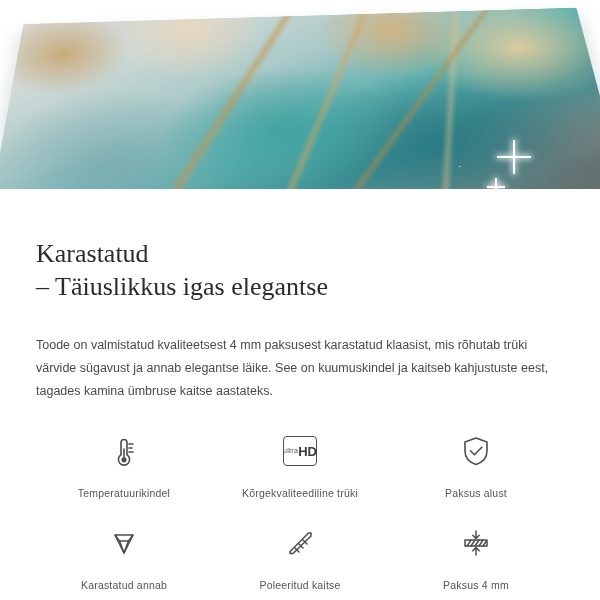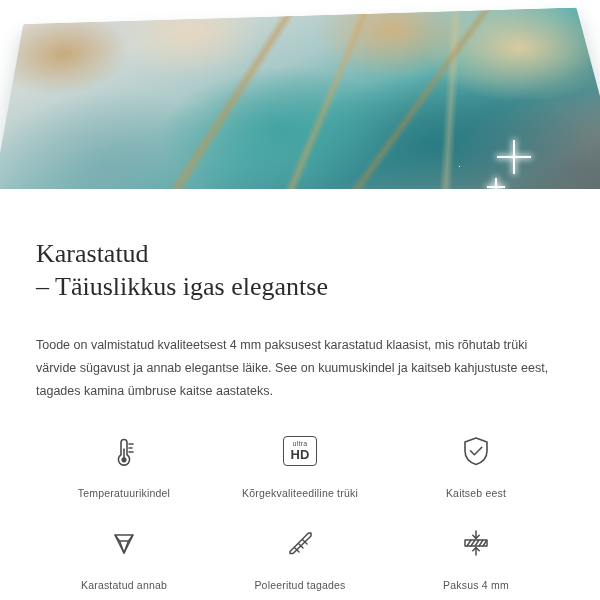--- a/index.html
+++ b/index.html
@@ -134,21 +134,21 @@
   .feature-label {
     font-size: 10.5px;
     color: #555555;
     text-align: center;
     letter-spacing: 0.2px;
   }
   .hd-box {
     width: 34px; height: 30px;
     border: 1.6px solid #4d4d4d;
     border-radius: 4px;
-    display: flex; flex-direction: column;
+    display: flex; flex-direction: row;
     align-items: center; justify-content: center;
     line-height: 1;
   }
   .hd-top { font-size: 7px; color: #4d4d4d; letter-spacing: .3px; }
   .hd-bot { font-size: 13px; font-weight: bold; color: #3b3b3b; margin-top: 1px; }
 </style>
 </head>
 <body>
 
 <div class="page">
@@ -198,21 +198,21 @@
         <div class="feature-label">Kõrgekvaliteediline trüki</div>
       </div>
 
       <div class="feature">
         <div class="feature-icon">
           <svg width="40" height="40" viewBox="0 0 40 40" fill="none" stroke="#4d4d4d" stroke-width="1.6" stroke-linecap="round" stroke-linejoin="round">
             <path d="M20 7l11 4v9c0 7-5 11.5-11 13.5C14 31.5 9 27 9 20v-9l11-4z"></path>
             <polyline points="14.5,19.8 18.4,23.7 25.8,16.3"></polyline>
           </svg>
         </div>
-        <div class="feature-label">Kaitseb eest</div>
+        <div class="feature-label">Paksus alust</div>
       </div>
 
       <div class="feature">
         <div class="feature-icon">
           <svg width="40" height="40" viewBox="0 0 40 40" fill="none" stroke="#4d4d4d" stroke-width="1.6" stroke-linejoin="round">
             <path d="M11 12h18l-9 18-9-18z"></path>
             <path d="M11 12l4.5 6h9L29 12"></path>
             <path d="M15.5 18L20 30l4.5-12"></path>
           </svg>
         </div>
@@ -221,21 +221,21 @@
 
       <div class="feature">
         <div class="feature-icon">
           <svg width="40" height="40" viewBox="0 0 40 40" fill="none" stroke="#4d4d4d" stroke-width="1.5" stroke-linecap="round" stroke-linejoin="round">
             <path d="M10 28.5L28.5 10H31v3L13 30.5h-3v-2z"></path>
             <line x1="15" y1="25" x2="19" y2="29"></line>
             <line x1="19" y1="21" x2="23" y2="25"></line>
             <line x1="23" y1="17" x2="27" y2="21"></line>
           </svg>
         </div>
-        <div class="feature-label">Poleeritud tagades</div>
+        <div class="feature-label">Poleeritud kaitse</div>
       </div>
 
       <div class="feature">
         <div class="feature-icon">
           <svg width="40" height="40" viewBox="0 0 40 40" fill="none" stroke="#4d4d4d" stroke-width="1.5" stroke-linecap="round" stroke-linejoin="round">
             <line x1="20" y1="8" x2="20" y2="15"></line>
             <polyline points="16.8,12.2 20,15.4 23.2,12.2"></polyline>
             <rect x="9" y="17" width="22" height="6"></rect>
             <line x1="11" y1="23" x2="15" y2="17"></line>
             <line x1="15" y1="23" x2="19" y2="17"></line>

